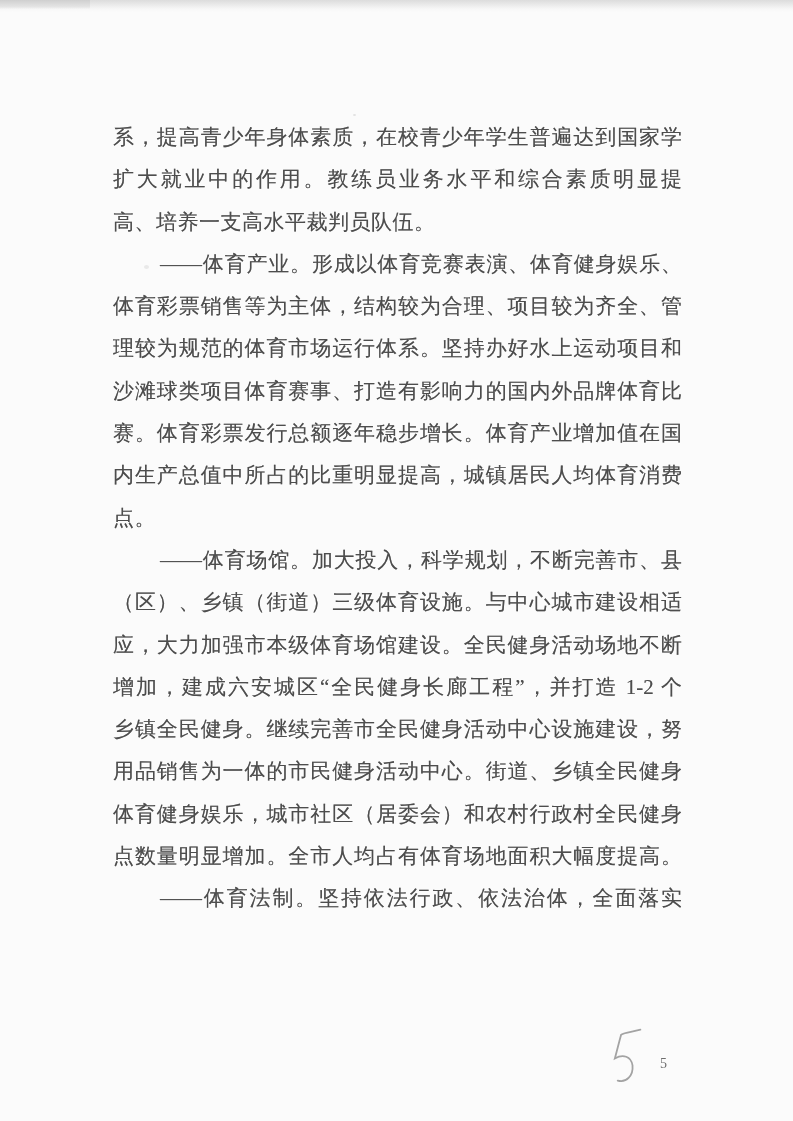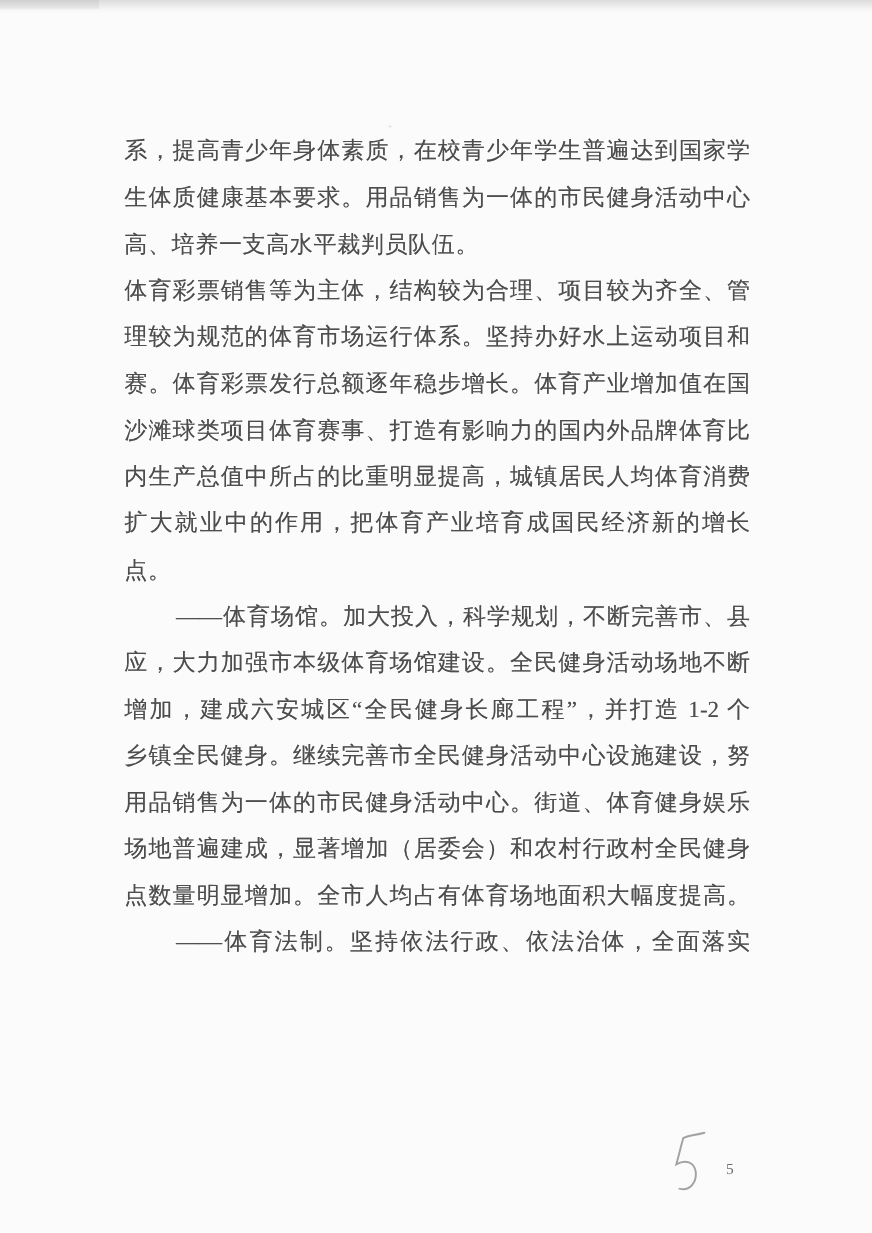--- a/index.html
+++ b/index.html
@@ -82,35 +82,36 @@
 <body>
 
 <div>
 
   <div class="scan-edge-top"></div>
   <div class="scan-edge-top-left"></div>
   <div class="specks"></div>
 
   <main class="text-block" id="lines">
       <div class="line j">系，提高青少年身体素质，在校青少年学生普遍达到国家学</div>
-      <div class="line j">生体质健康基本要求。用品销售为一体的市民健身活动中心</div>
+      <div class="line j">扩大就业中的作用。教练员业务水平和综合素质明显提</div>
       <div class="line">高、培养一支高水平裁判员队伍。</div>
+      <div class="line j ind">——体育产业。形成以体育竞赛表演、体育健身娱乐、</div>
       <div class="line j">体育彩票销售等为主体，结构较为合理、项目较为齐全、管</div>
       <div class="line j">理较为规范的体育市场运行体系。坚持办好水上运动项目和</div>
+      <div class="line j">沙滩球类项目体育赛事、打造有影响力的国内外品牌体育比</div>
       <div class="line j">赛。体育彩票发行总额逐年稳步增长。体育产业增加值在国</div>
-      <div class="line j">沙滩球类项目体育赛事、打造有影响力的国内外品牌体育比</div>
       <div class="line j">内生产总值中所占的比重明显提高，城镇居民人均体育消费</div>
-      <div class="line j">扩大就业中的作用，把体育产业培育成国民经济新的增长</div>
       <div class="line">点。</div>
       <div class="line j ind">——体育场馆。加大投入，科学规划，不断完善市、县</div>
+      <div class="line j">（区）、乡镇（街道）三级体育设施。与中心城市建设相适</div>
       <div class="line j">应，大力加强市本级体育场馆建设。全民健身活动场地不断</div>
       <div class="line j">增加，建成六安城区“全民健身长廊工程”，并打造 1-2 个</div>
       <div class="line j">乡镇全民健身。继续完善市全民健身活动中心设施建设，努</div>
-      <div class="line j">用品销售为一体的市民健身活动中心。街道、体育健身娱乐</div>
-      <div class="line j">场地普遍建成，显著增加（居委会）和农村行政村全民健身</div>
+      <div class="line j">用品销售为一体的市民健身活动中心。街道、乡镇全民健身</div>
+      <div class="line j">体育健身娱乐，城市社区（居委会）和农村行政村全民健身</div>
       <div class="line j">点数量明显增加。全市人均占有体育场地面积大幅度提高。</div>
       <div class="line j ind">——体育法制。坚持依法行政、依法治体，全面落实《中</div>
     </main>
 
   <svg class="handwritten-5" width="46" height="64" viewBox="0 0 46 64">
     <path d="M36 5 C 27 8, 21 8, 17 11 C 15 20, 14 26, 12 35 C 20 30, 28 32, 30 41 C 31.5 51, 25 59, 16 57" fill="none" stroke="#a3a3a3" stroke-width="1.8" stroke-linecap="round"></path>
   </svg>
 
   <div class="page-number">5</div>
 

